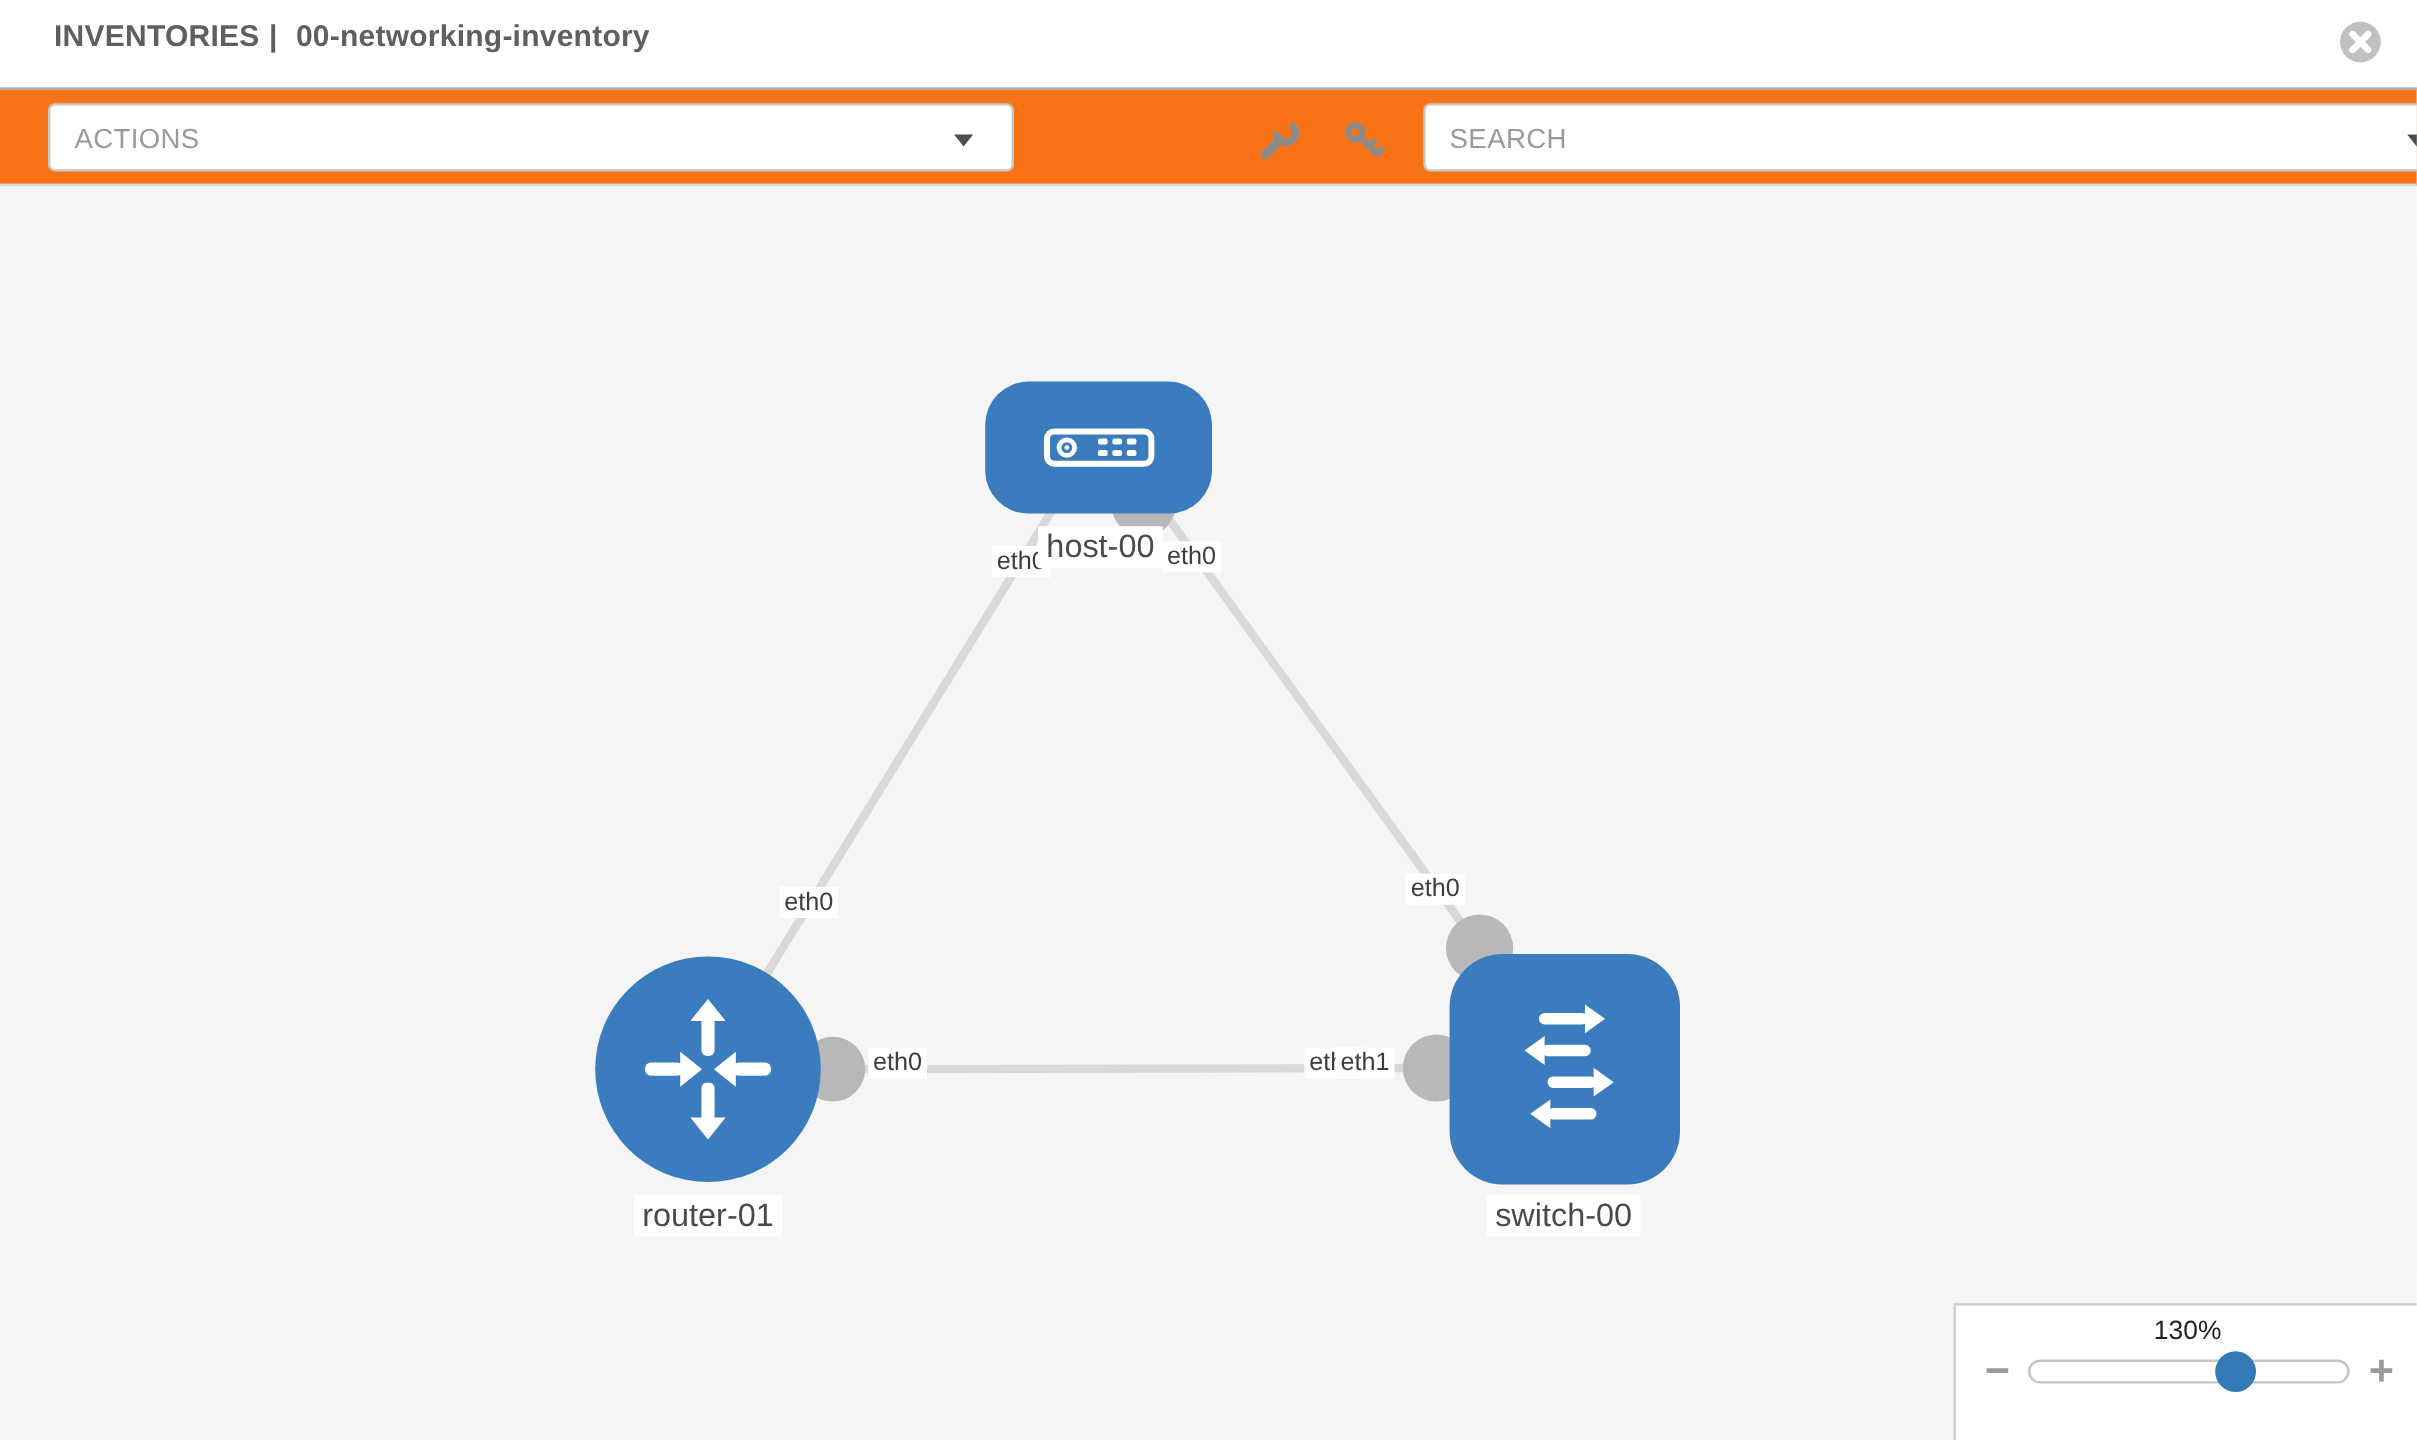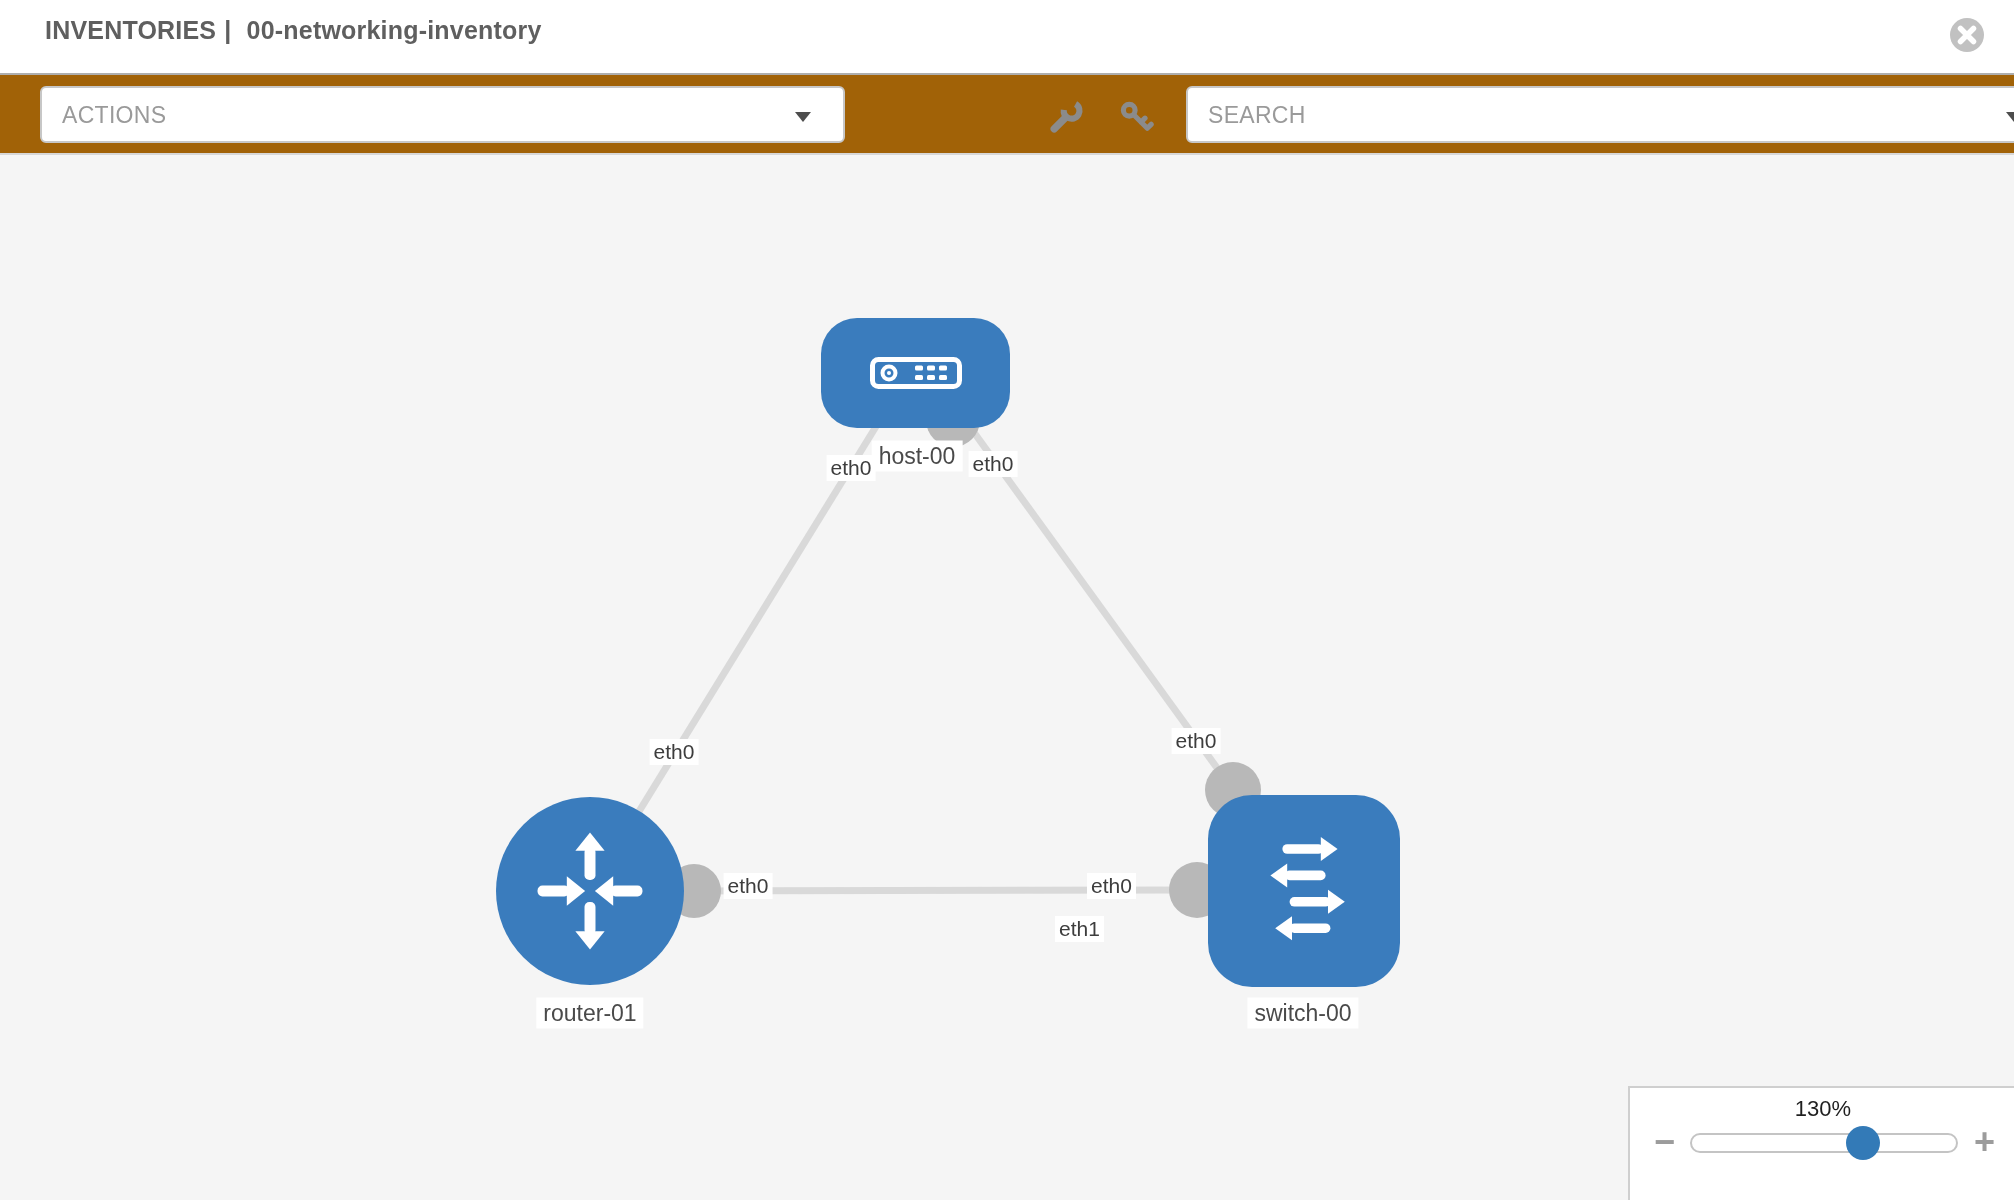--- a/index.html
+++ b/index.html
@@ -12,21 +12,21 @@
   .app { position:relative; width:2014px; height:1200px; overflow:hidden; background:#fff; }
 
   
   .header { position:absolute; left:5px; top:0; width:2014px; height:73px; background:#fff; }
   .header-title { position:absolute; left:40px; top:16px; font-size:25px; font-weight:bold; color:#5f5f5f; letter-spacing:.2px; }
   .header-title span { margin-right:8px; }
   .close-btn { position:absolute; left:1944px; top:17px; width:36px; height:36px; cursor:pointer; }
 
   
   .toolbar { position:absolute; left:0; top:73px; width:2014px; height:82px; box-sizing:border-box;
-             background:#a16207; border-top:2px solid #aeaeae; border-bottom:2px solid #d7d7d7; }
+             background:#f97316; border-top:2px solid #aeaeae; border-bottom:2px solid #d7d7d7; }
   .select-box { position:absolute; top:11px; height:57px; box-sizing:border-box;
                 background:#fff; border:2px solid #c7c7c7; border-radius:6px; cursor:pointer; }
   .select-box .select-label { position:absolute; left:20px; top:14px; font-size:23px; color:#9a9a9a; letter-spacing:.3px; }
   .caret { position:absolute; top:24px; width:0; height:0;
            border-left:8px solid transparent; border-right:8px solid transparent; border-top:10px solid #4d4d4d; }
   .actions-select { left:40px; width:805px; }
   .actions-select .caret { right:32px; }
   .search-select { left:1186px; width:864px; }
   .search-select .caret { right:26px; }
   .tool-icon-btn { position:absolute; top:24px; width:36px; height:36px; cursor:pointer; }
@@ -34,34 +34,34 @@
   .key-btn { left:1118px; }
 
   
   .canvas { position:absolute; left:0; top:155px; width:2014px; height:1045px; background:#f5f5f5; overflow:hidden; }
   .links-layer { position:absolute; left:0; top:0; }
   .node { position:absolute; background:#3a7cbd; display:flex; align-items:center; justify-content:center; cursor:grab; }
   .node-host { left:821px; top:163px; width:189px; height:110px; border-radius:36px; }
   .node-router { left:496px; top:642px; width:188px; height:188px; border-radius:50%; }
   .node-switch { left:1208px; top:640px; width:192px; height:192px; border-radius:44px; }
   .node-label { position:absolute; transform:translate(-50%,-50%); background:#fff; color:#4a4a4a;
-                font-size:23px; padding:2px 7px; white-space:nowrap; z-index:6; }
+                font-size:27px; padding:2px 7px; white-space:nowrap; z-index:6; }
   .lbl-host { left:917px; top:301px; }
   .lbl-router { left:590px; top:858px; }
   .lbl-switch { left:1303px; top:858px;text-align:center; }
   .eth-label { position:absolute; background:#fff; color:#3d3d3d; font-size:21px;
                padding:1px 4px; white-space:nowrap; z-index:5; }
   .eth-centered { transform:translate(-50%,-50%); }
   .eth-1 { left:851px; top:313px; }
   .eth-2 { left:993px; top:309px; }
   .eth-3 { left:674px; top:597px; }
   .eth-4 { left:1196px; top:586px; }
   .eth-5 { left:748px; top:731px; }
   .eth-under { left:1087px; top:718px; }
-  .eth-over  { left:1055px; top:718px; z-index:6;margin-top:43px; }
+  .eth-over  { left:1113px; top:718px; z-index:6; }
 
   
   .zoom-panel { position:absolute; left:1628px; top:931px; width:400px; height:280px;
                 background:#fff; border-left:2px solid #cfcfcf; border-top:2px solid #cfcfcf; z-index:10; }
   .zoom-value { position:absolute; left:0; top:8px; width:386px; text-align:center;
                 font-size:22px; color:#1f1f1f; }
   .zoom-minus, .zoom-plus { position:absolute; top:36px; font-size:36px; font-weight:bold;
                 color:#9c9c9c; cursor:pointer; line-height:36px; }
   .zoom-minus { left:24px; }
   .zoom-plus { left:344px; }

